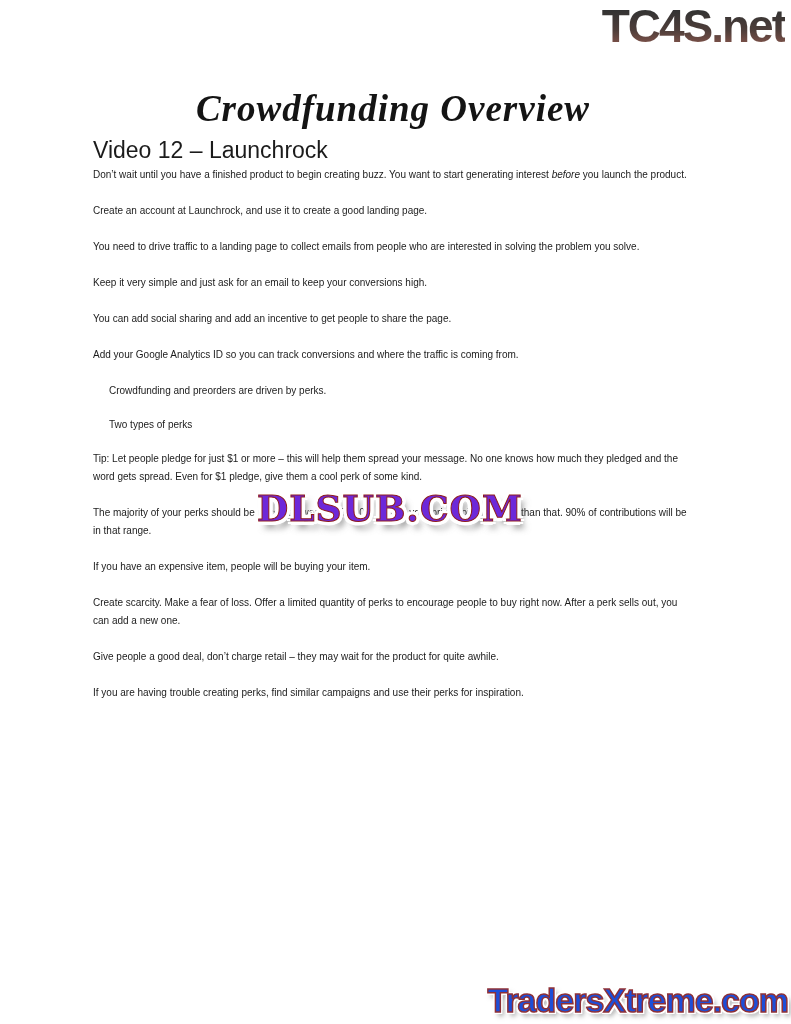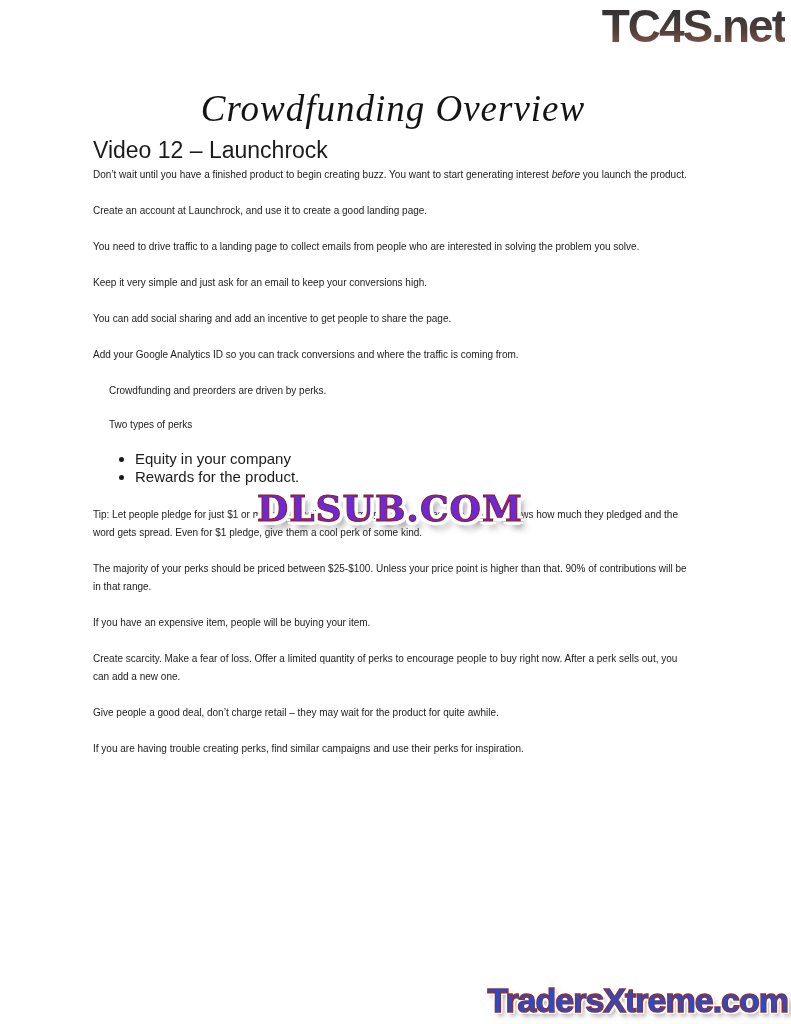--- a/index.html
+++ b/index.html
@@ -42,21 +42,21 @@
   
   .doc {
     position: absolute;
     left: 93px;
     top: 84px;
     width: 600px;
   }
   .script-title {
     font-family: cursive;
     font-style: italic;
-    font-weight: 400;
+    font-weight: 700;
     font-size: 37px;
     line-height: 50px;
     letter-spacing: 1px;
     text-align: center;
     color: #141414;
     margin: 0 0 3px 0;
   }
   .section-heading {
     font-size: 23px;
     font-weight: 400;
@@ -150,24 +150,20 @@
     <p>Create an account at Launchrock, and use it to create a good landing page.</p>
     <p>You need to drive traffic to a landing page to collect emails from people who are interested in solving the problem you solve.</p>
     <p>Keep it very simple and just ask for an email to keep your conversions high.</p>
     <p>You can add social sharing and add an incentive to get people to share the page.</p>
     <p>Add your Google Analytics ID so you can track conversions and where the traffic is coming from.</p>
 
 
     <p class="tight">Crowdfunding and preorders are driven by perks.</p>
     <p class="tight">Two types of perks</p>
 
-    <ul>
-      <li>Equity in your company</li>
-      <li>Rewards for the product.</li>
-    </ul>
 
     <p>Tip: Let people pledge for just $1 or more – this will help them spread your message. No one knows how much they pledged and the word gets spread. Even for $1 pledge, give them a cool perk of some kind.</p>
     <p>The majority of your perks should be priced between $25-$100. Unless your price point is higher than that. 90% of contributions will be in that range.</p>
     <p>If you have an expensive item, people will be buying your item.</p>
     <p>Create scarcity. Make a fear of loss. Offer a limited quantity of perks to encourage people to buy right now. After a perk sells out, you can add a new one.</p>
     <p>Give people a good deal, don’t charge retail – they may wait for the product for quite awhile.</p>
     <p>If you are having trouble creating perks, find similar campaigns and use their perks for inspiration.</p>
 
   </div>
 

